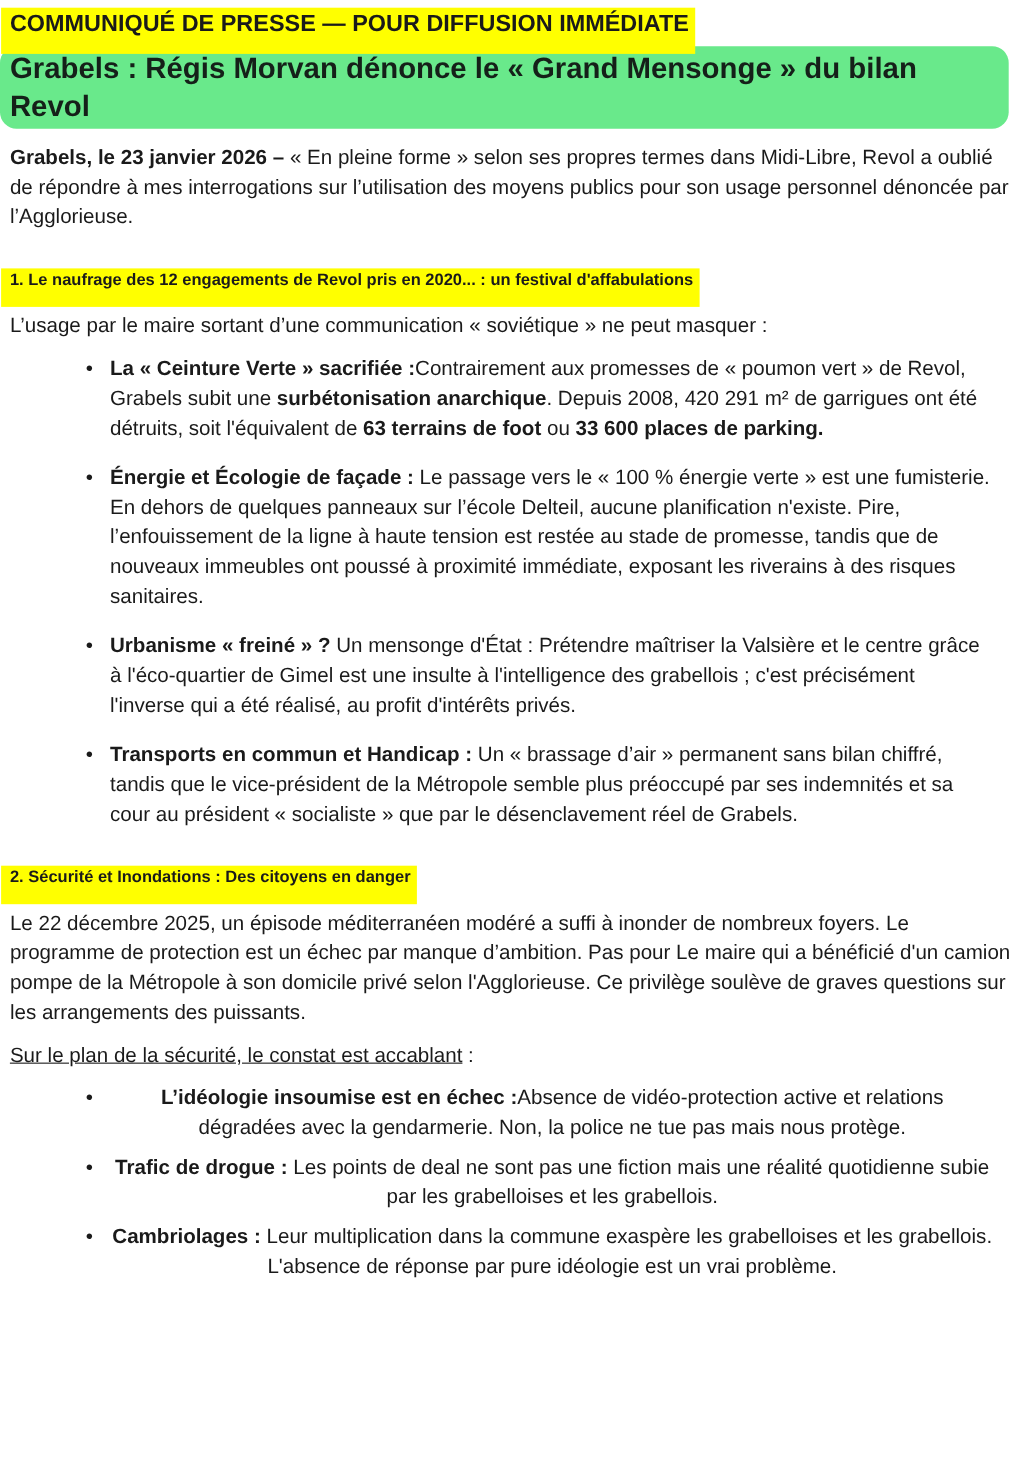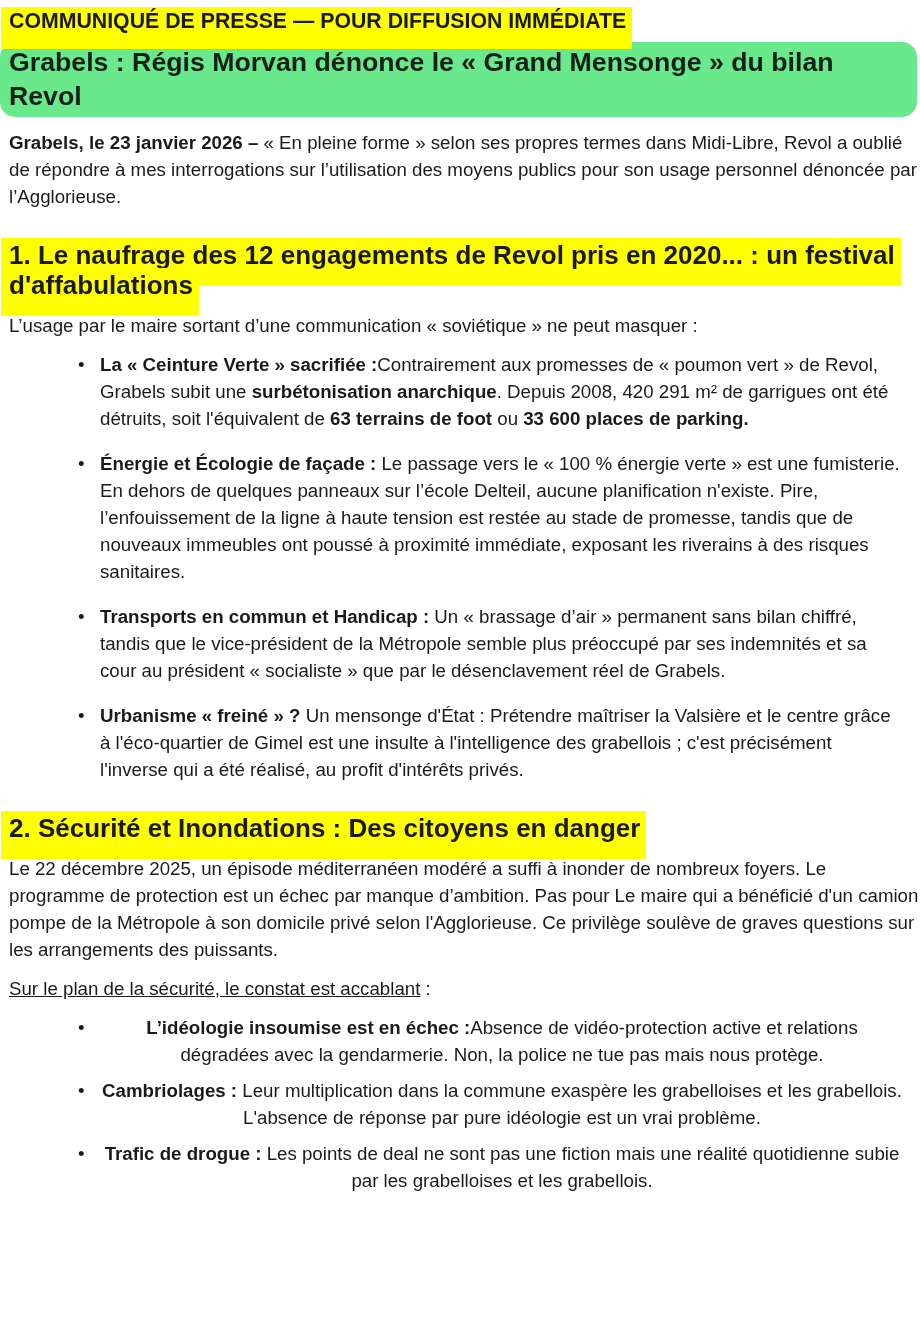--- a/index.html
+++ b/index.html
@@ -38,21 +38,21 @@
     padding: 3px 4px 4px 9px;
     font-size: 26.7px;
     line-height: 34px;
     font-weight: bold;
     color: #152019;
     border-radius: 15px;
   }
   .para { margin: 12px 0 12px 0; }
   .heading {
     margin: 30px 0 5px 0;
-    font-size: 26px;
+    font-size: 15px;
     line-height: 30px;
     font-weight: bold;
   }
   ul.blist {
     list-style: none;
     margin: 10px 0 10px 0;
     padding: 0 16px 0 91px;
   }
   ul.blist li {
     position: relative;
@@ -76,25 +76,25 @@
   <div class="headline">
     <span>Grabels : Régis Morvan dénonce le « Grand Mensonge » du bilan Revol</span>
   </div>
   <div id="blocks">
       <div class="para"><span class="b">Grabels, le 23 janvier 2026 – </span><span>« En pleine forme » selon ses propres termes dans Midi-Libre, Revol a oublié de répondre à mes interrogations sur l’utilisation des moyens publics pour son usage personnel dénoncée par l’Agglorieuse.</span></div>
       <div class="heading"><span class="hl"><span class="b">1. Le naufrage des 12 engagements de Revol pris en 2020... : un festival d'affabulations</span></span></div>
       <div class="para"><span>L’usage par le maire sortant d’une communication « soviétique » ne peut masquer :</span></div>
       <ul class="blist">
         <li><span class="b">La « Ceinture Verte » sacrifiée :</span><span>Contrairement aux promesses de « poumon vert » de Revol, Grabels subit une </span><span class="b">surbétonisation anarchique</span><span>. Depuis 2008, 420 291 m² de garrigues ont été détruits, soit l'équivalent de </span><span class="b">63 terrains de foot</span><span> ou </span><span class="b">33 600 places de parking.</span></li>
         <li><span class="b">Énergie et Écologie de façade : </span><span>Le passage vers le « 100 % énergie verte » est une fumisterie. En dehors de quelques panneaux sur l’école Delteil, aucune planification n'existe. Pire, l’enfouissement de la ligne à haute tension est restée au stade de promesse, tandis que de nouveaux immeubles ont poussé à proximité immédiate, exposant les riverains à des risques sanitaires.</span></li>
+        <li><span class="b">Urbanisme « freiné » ? </span><span>Un mensonge d'État : Prétendre maîtriser la Valsière et le centre grâce à l'éco-quartier de Gimel est une insulte à l'intelligence des grabellois ; c'est précisément l'inverse qui a été réalisé, au profit d'intérêts privés.</span></li>
         <li><span class="b">Transports en commun et Handicap : </span><span>Un « brassage d’air » permanent sans bilan chiffré, tandis que le vice-président de la Métropole semble plus préoccupé par ses indemnités et sa cour au président « socialiste » que par le désenclavement réel de Grabels.</span></li>
-        <li><span class="b">Urbanisme « freiné » ? </span><span>Un mensonge d'État : Prétendre maîtriser la Valsière et le centre grâce à l'éco-quartier de Gimel est une insulte à l'intelligence des grabellois ; c'est précisément l'inverse qui a été réalisé, au profit d'intérêts privés.</span></li>
       </ul>
       <div class="heading"><span class="hl"><span class="b">2. Sécurité et Inondations : Des citoyens en danger</span></span></div>
       <div class="para"><span>Le 22 décembre 2025, un épisode méditerranéen modéré a suffi à inonder de nombreux foyers. Le programme de protection est un échec par manque d’ambition. Pas pour Le maire qui a bénéficié d'un camion pompe de la Métropole à son domicile privé selon l'Agglorieuse. Ce privilège soulève de graves questions sur les arrangements des puissants.</span></div>
       <div class="para"><span class="u">Sur le plan de la sécurité, le constat est accablant</span><span> :</span></div>
       <ul class="blist tight">
         <li><span class="b">L’idéologie insoumise est en échec :</span><span>Absence de vidéo-protection active et relations dégradées avec la gendarmerie. Non, la police ne tue pas mais nous protège.</span></li>
+        <li><span class="b">Trafic de drogue : </span><span>Les points de deal ne sont pas une fiction mais une réalité quotidienne subie par les grabelloises et les grabellois.</span></li>
         <li><span class="b">Cambriolages : </span><span>Leur multiplication dans la commune exaspère les grabelloises et les grabellois. L'absence de réponse par pure idéologie est un vrai problème.</span></li>
-        <li><span class="b">Trafic de drogue : </span><span>Les points de deal ne sont pas une fiction mais une réalité quotidienne subie par les grabelloises et les grabellois.</span></li>
       </ul>
     </div>
 </div>
 
 </body></html>

